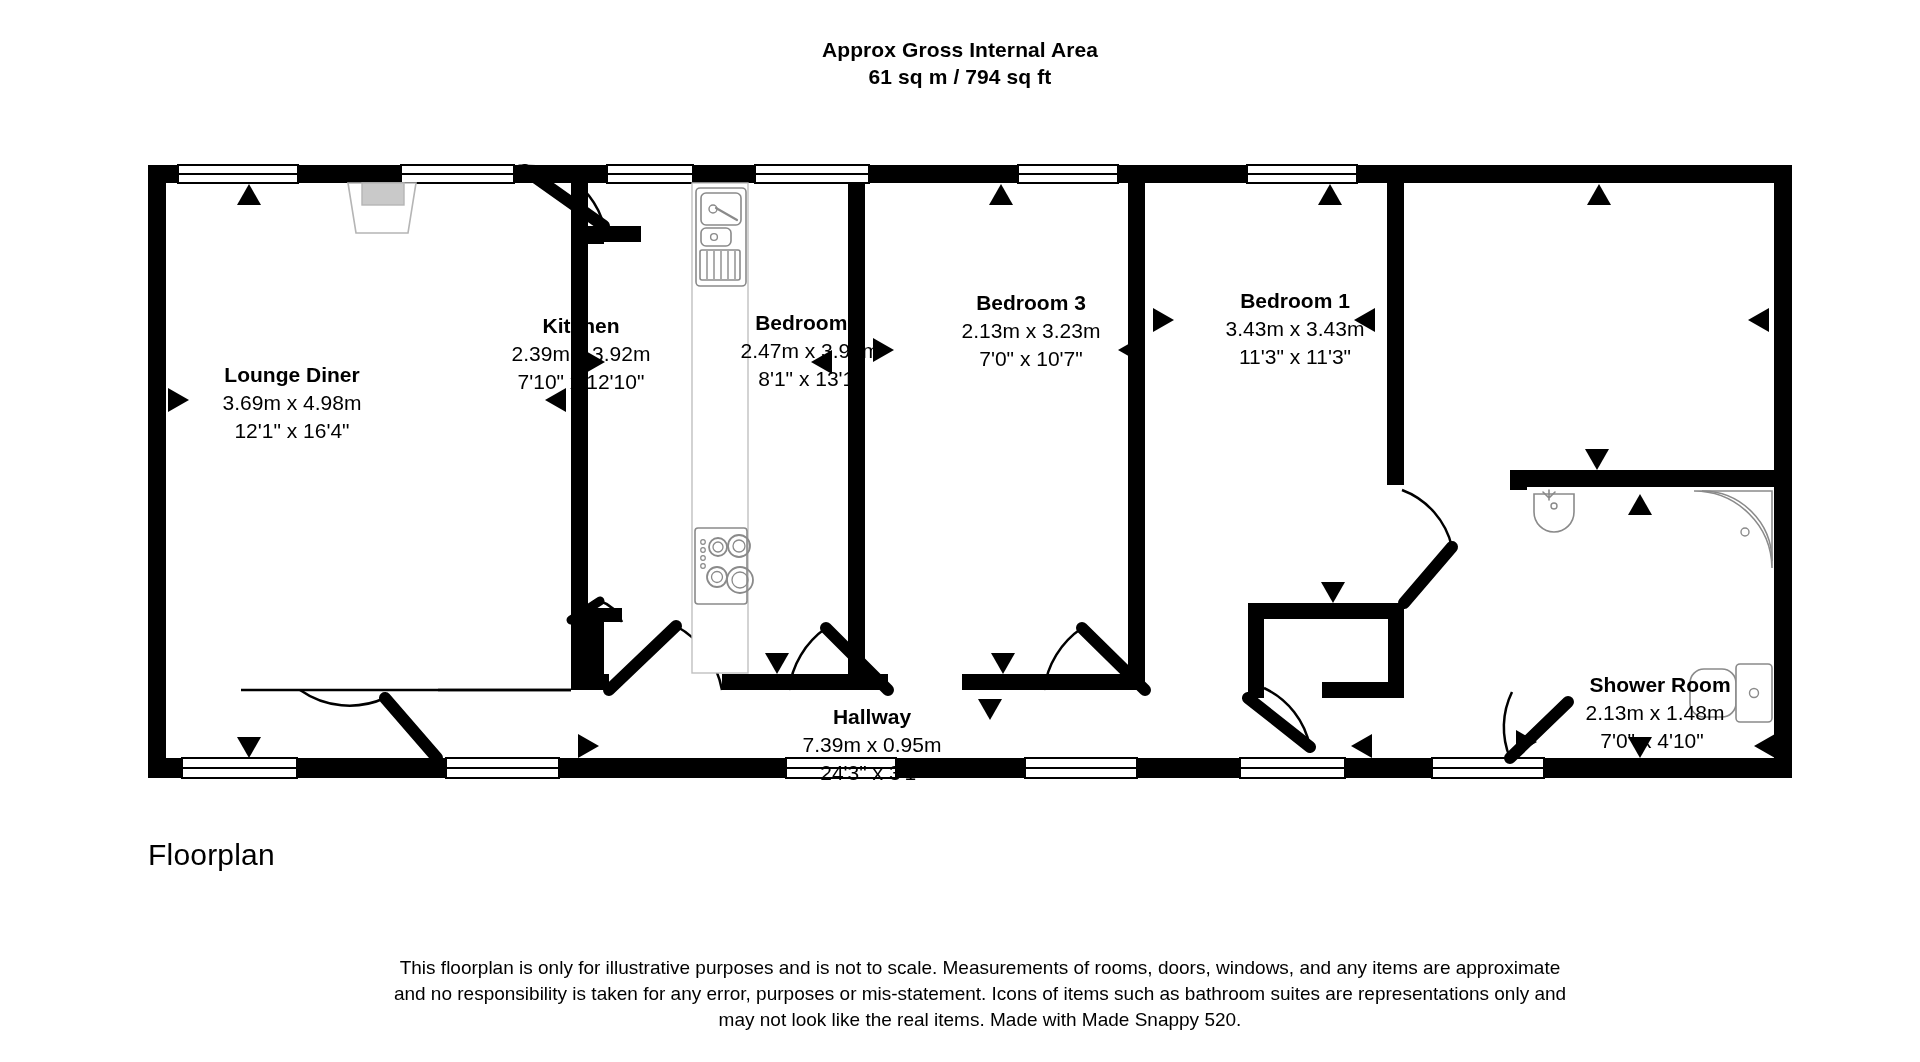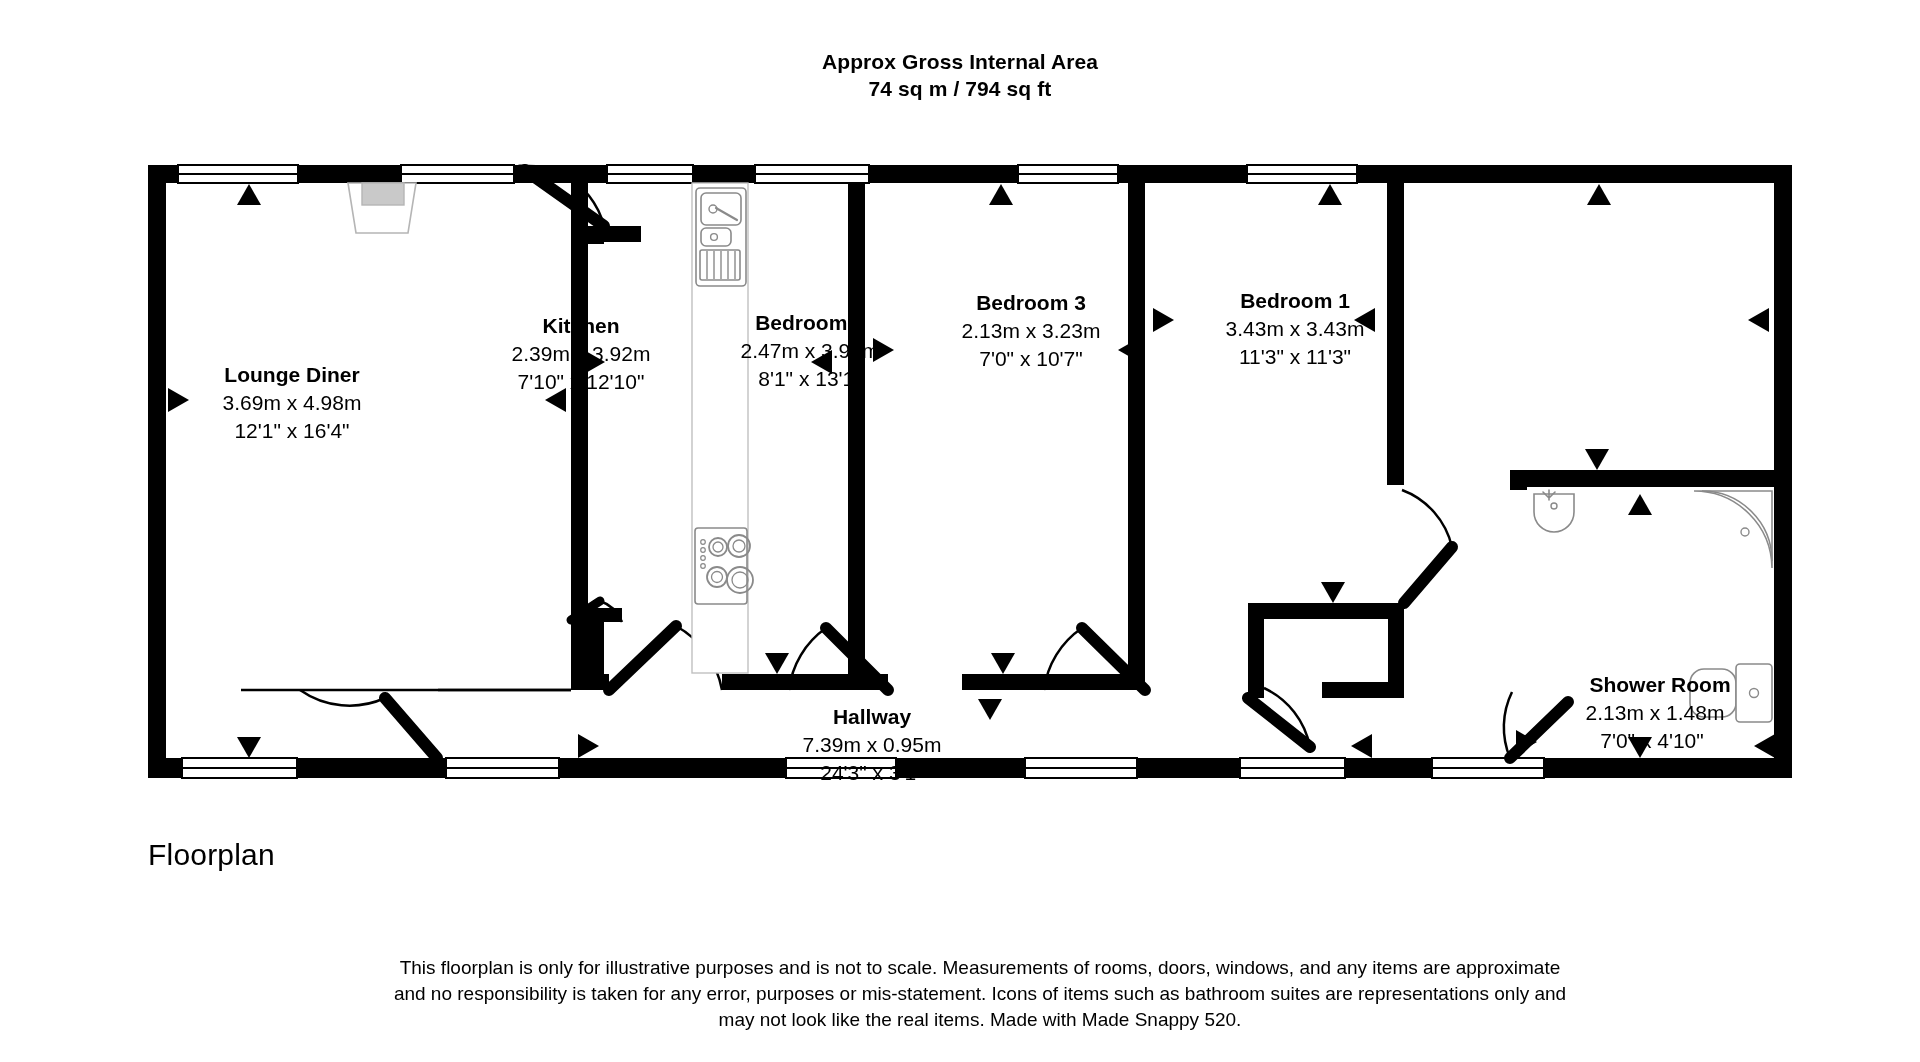--- a/index.html
+++ b/index.html
@@ -15,21 +15,21 @@
     overflow: hidden;
     position: relative;
   }
   #page {
     position: relative;
     width: 1920px;
     height: 1062px;
   }
   .header {
     position: absolute;
-    top: 48px;
+    top: 36px;
     left: 0;
     width: 1920px;
     text-align: center;
   }
   .header .line {
     font-size: 21px;
     font-weight: bold;
     line-height: 27px;
     letter-spacing: 0.1px;
   }
@@ -65,21 +65,21 @@
   .rm-name { font-size: 21px; font-weight: bold; }
   .rm-dim  { font-size: 21px; font-weight: normal; }
 </style>
 </head>
 <body>
 
 <div id="page">
 
   <div class="header">
     <div class="line">Approx Gross Internal Area</div>
-    <div class="line">74 sq m / 794 sq ft</div>
+    <div class="line">61 sq m / 794 sq ft</div>
   </div>
 
   <div id="plan-wrap">
     <svg width="1920" height="660" viewBox="0 0 1920 660">
 
       <g fill="#000000">
 
         <rect x="148" y="15" width="1644" height="18"></rect>
 
         <rect x="148" y="608" width="1644" height="20"></rect>

